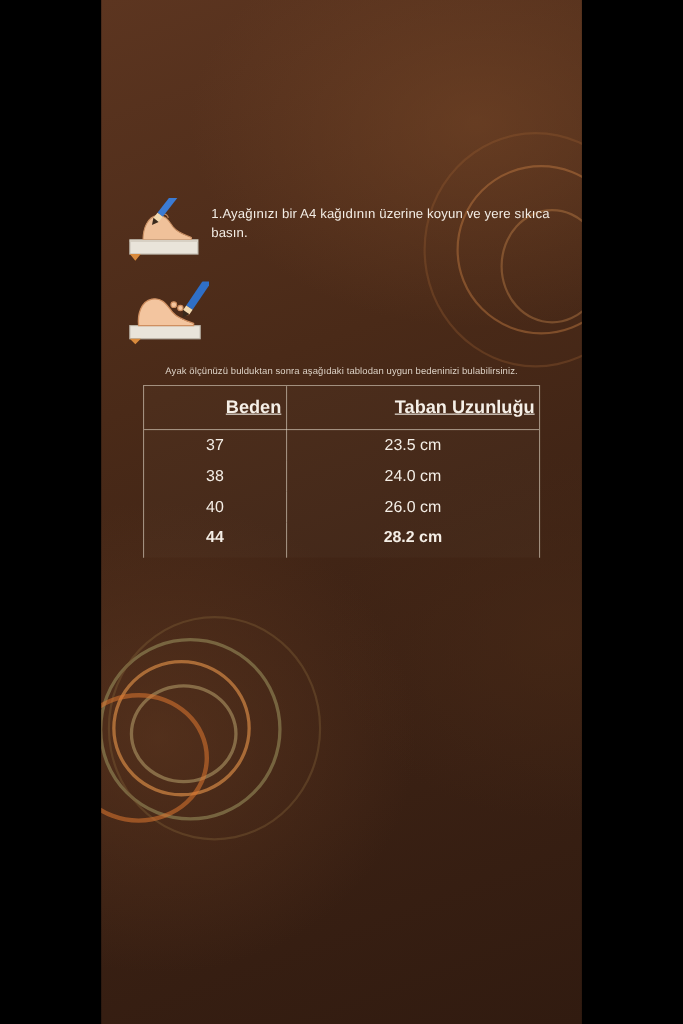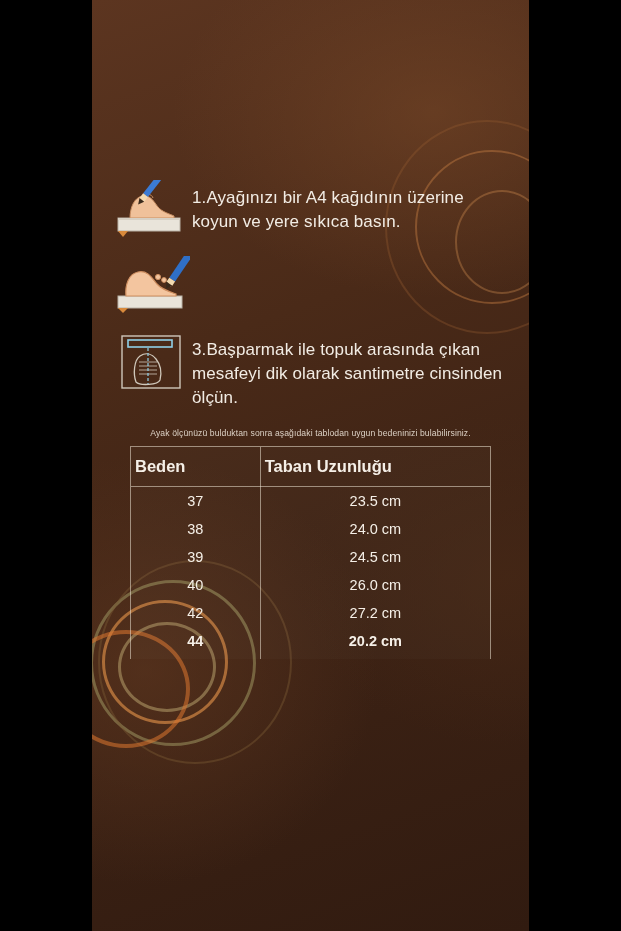--- a/index.html
+++ b/index.html
@@ -64,21 +64,21 @@
   .step-figure {
     width: 82px;
     flex: 0 0 82px;
     display: flex;
     align-items: center;
     justify-content: center;
   }
   .step-text {
     flex: 1;
     color: #f2ece4;
-    font-size: 17px;
+    font-size: 12px;
     line-height: 1.42;
     padding-top: 6px;
     letter-spacing: .1px;
   }
 
   .note {
     color: #ddd2c6;
     font-size: 8.6px;
     text-align: center;
     margin: 10px 0 8px 0;
@@ -93,22 +93,23 @@
   }
   table.size-table {
     width: 100%;
     border-collapse: collapse;
     color: #f5efe7;
   }
   table.size-table th {
     font-size: 16.5px;
     font-weight: bold;
     padding: 10px 4px 10px 4px;
-    text-align: left;
+    text-align: right;
     border-bottom: 1px solid rgba(235,225,210,0.55);
+    text-decoration: underline;
   }
   table.size-table td {
     font-size: 14.5px;
     padding: 6px 4px;
     text-align: center;
   }
   table.size-table th.col-beden,
   table.size-table td.col-beden {
     width: 36%;
     border-right: 1px solid rgba(235,225,210,0.55);
@@ -166,32 +167,20 @@
               <rect x="59" y="-6" width="7" height="30" fill="#2f6fc7"></rect>
               <rect x="59" y="24" width="7" height="5" fill="#f2d9b0"></rect>
               <polygon points="59,29 66,29 62.5,35" fill="#3a2a1c"></polygon>
               <rect x="59" y="-10" width="7" height="4" fill="#3a2a1c"></rect>
             </g>
             <polygon points="6,52 16,52 11,57" fill="#d98a3c"></polygon>
           </svg>
         </div>
       </div>
 
-      <div class="step">
-        <div class="step-figure">
-          <svg class="fig" width="78" height="60" viewBox="0 0 78 60">
-            <rect x="10" y="4" width="58" height="52" fill="none" stroke="#cfc7ba" stroke-width="1.4"></rect>
-            <rect x="16" y="8" width="44" height="7" fill="none" stroke="#8fd0e8" stroke-width="1.6"></rect>
-            <path d="M24 50 C21 42 22 28 28 24 C34 20 40 22 44 27 C48 32 50 40 48 48 C46 53 28 54 24 50 Z" fill="none" stroke="#cfc7ba" stroke-width="1.3"></path>
-            <path d="M27 30 l18 0 M27 34 l18 0 M27 38 l18 0 M27 42 l18 0" stroke="#cfc7ba" stroke-width="0.8"></path>
-            <line x1="36" y1="16" x2="36" y2="52" stroke="#8fd0e8" stroke-width="1.2" stroke-dasharray="3 2"></line>
-          </svg>
-        </div>
-        <div class="step-text">3.Başparmak ile topuk arasında çıkan mesafeyi dik olarak santimetre cinsinden ölçün.</div>
-      </div>
 
       <div class="note">Ayak ölçünüzü bulduktan sonra aşağıdaki tablodan uygun bedeninizi bulabilirsiniz.</div>
 
       <div class="table-wrap">
         <table class="size-table">
           <thead>
             <tr>
               <th class="col-beden">Beden</th>
               <th class="col-uzunluk">Taban Uzunluğu</th>
             </tr>
@@ -199,34 +188,26 @@
           <tbody>
             <tr>
               <td class="col-beden">37</td>
               <td class="col-uzunluk">23.5 cm</td>
             </tr>
             <tr>
               <td class="col-beden">38</td>
               <td class="col-uzunluk">24.0 cm</td>
             </tr>
             <tr>
-              <td class="col-beden">39</td>
-              <td class="col-uzunluk">24.5 cm</td>
-            </tr>
-            <tr>
               <td class="col-beden">40</td>
               <td class="col-uzunluk">26.0 cm</td>
             </tr>
             <tr>
-              <td class="col-beden">42</td>
-              <td class="col-uzunluk">27.2 cm</td>
-            </tr>
-            <tr>
               <td class="col-beden">44</td>
-              <td class="col-uzunluk">20.2 cm</td>
+              <td class="col-uzunluk">28.2 cm</td>
             </tr>
           </tbody>
         </table>
       </div>
 
     </div>
   </div>
 </div>
 
 </body></html>

